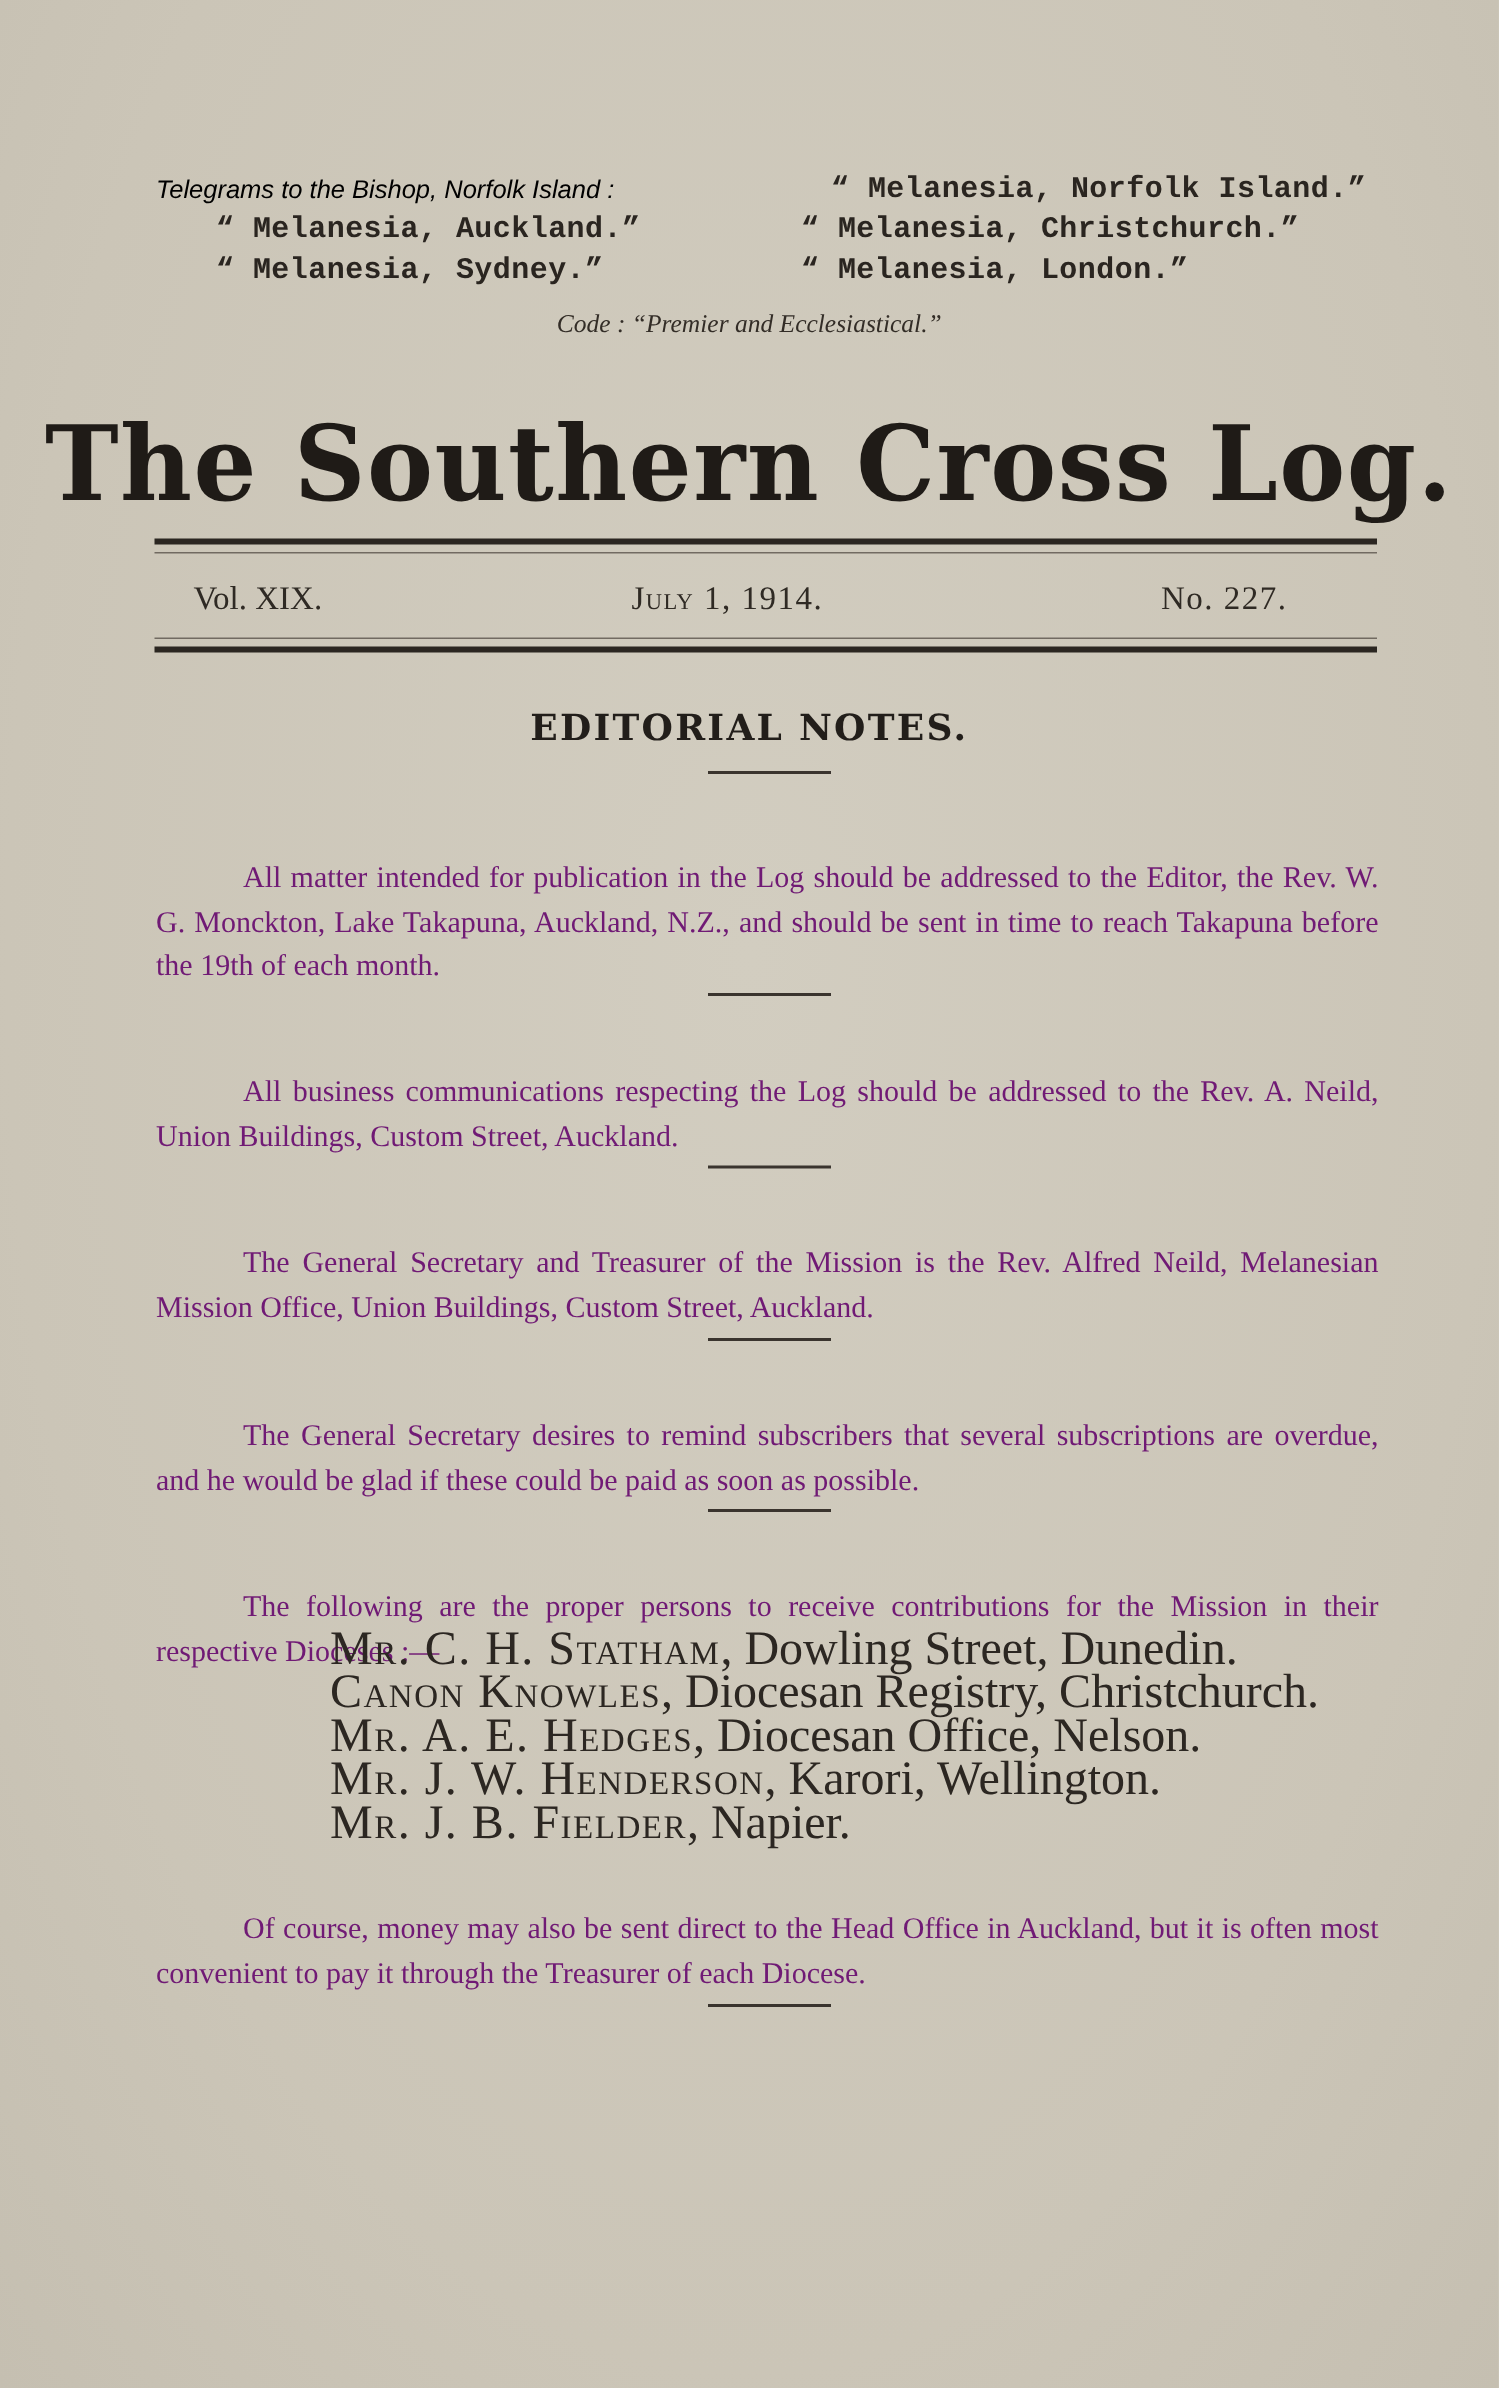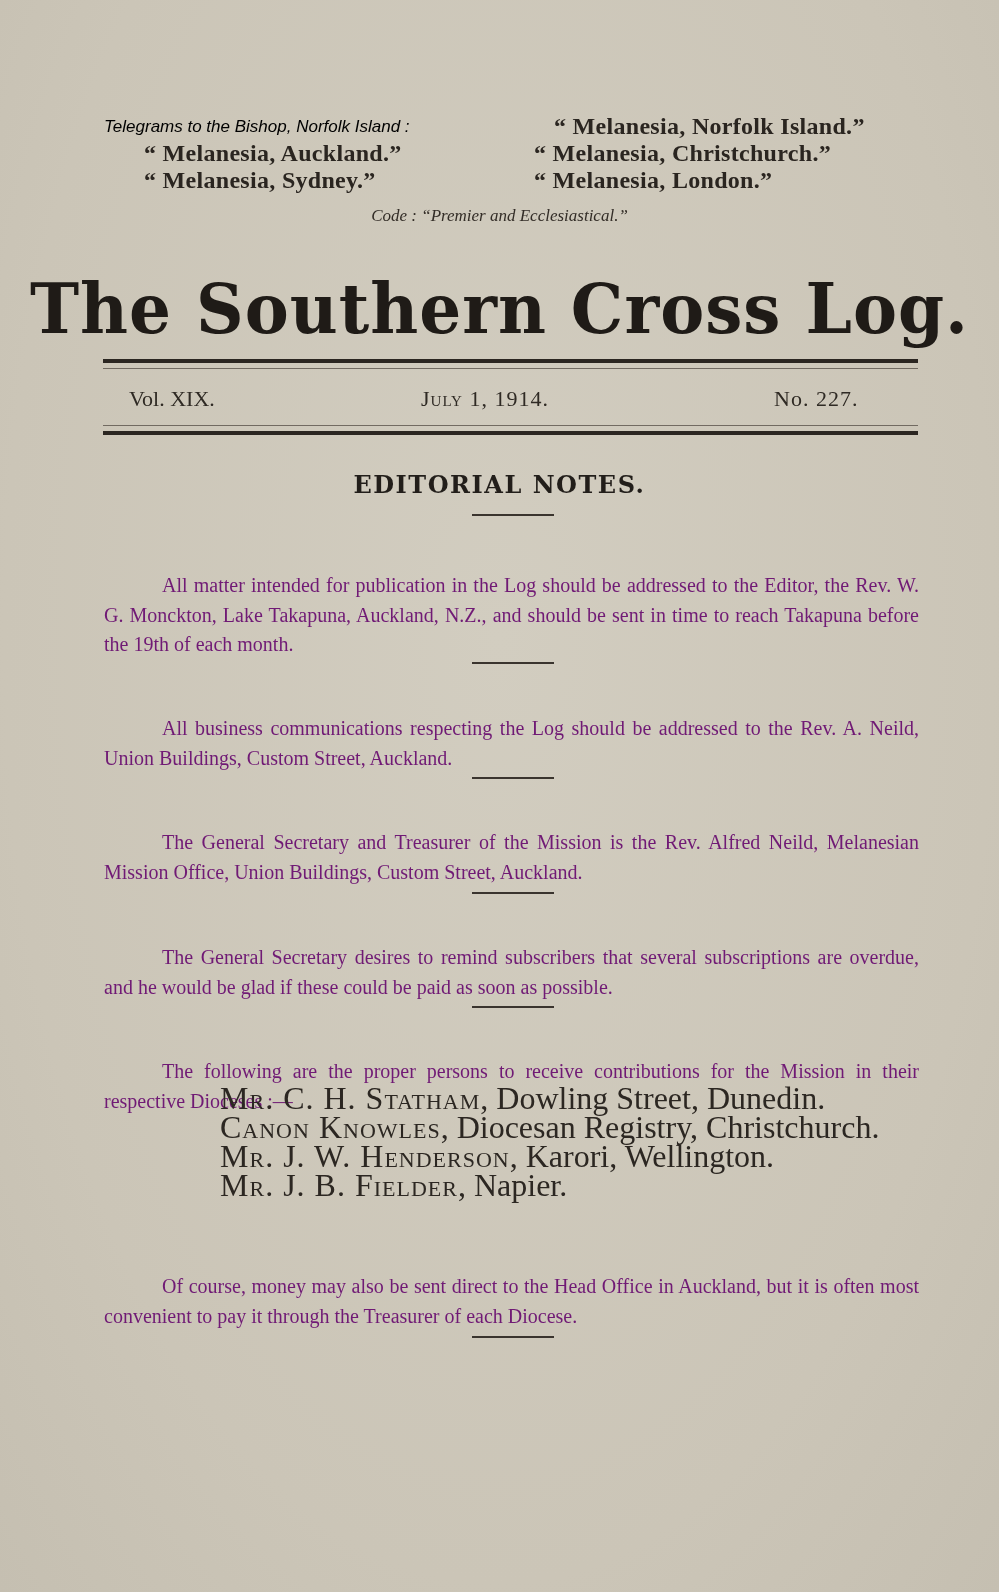--- a/index.html
+++ b/index.html
@@ -9,21 +9,21 @@
     background-image: radial-gradient(ellipse at 50% 40%, #d2cdc0 0%, #cbc5b7 70%, #c5bfb1 100%);
     color: #2a2520;
     position: relative;
     font-family: "Liberation Serif", "DejaVu Serif", serif;
   }
   .page { position: absolute; left: 0; top: 0; width: 999px; height: 1592px; }
 
   
   .tele { position: absolute; left: 104px; width: 820px; font-size: 21px; line-height: 27px; }
   .tele .it { font-style: italic; font-family: Liberation Sans, sans-serif; font-size: 17px; color: #000000; }
-  .tele .b { font-weight: bold; font-family: Liberation Serif, serif; font-size: 24px; letter-spacing: 0.3px; }
+  .tele .b { font-weight: bold; font-family: Liberation Mono, monospace; font-size: 20px; letter-spacing: 0.3px; }
   .tele-row1 { top: 113px; }
   .tele-row2 { top: 140px; }
   .tele-row3 { top: 167px; }
   .tele-col { position: absolute; white-space: nowrap; }
   .code-line { position: absolute; top: 206px; left: 0; width: 999px; text-align: center; font-style: italic; font-size: 17px; color: #332d27; }
 
   
   .masthead {
     position: absolute; top: 270px; left: 0; width: 999px; text-align: center;
     font-family: "DejaVu Serif", serif; font-weight: bold; font-size: 66px;
@@ -112,20 +112,21 @@
   </div>
   <div class="sep" style="top:1006px"></div>
 
   <div class="para" style="top:1020px">
     <span class="indent"></span><span>The following are the proper persons to receive contributions for the Mission in their respective Dioceses :—</span>
   </div>
 
   <div class="list" style="top:1084px">
     <div><span class="sc">Mr. C. H. Statham</span><span>, Dowling Street, Dunedin.</span></div>
     <div><span class="sc">Canon Knowles</span><span>, Diocesan Registry, Christchurch.</span></div>
+    <div><span class="sc">Mr. A. E. Hedges</span><span>, Diocesan Office, Nelson.</span></div>
     <div><span class="sc">Mr. J. W. Henderson</span><span>, Karori, Wellington.</span></div>
     <div><span class="sc">Mr. J. B. Fielder</span><span>, Napier.</span></div>
   </div>
 
   <div class="para" style="top:1235px">
     <span class="indent"></span><span>Of course, money may also be sent direct to the Head Office in Auckland, but it is often most convenient to pay it through the Treasurer of each Diocese.</span>
   </div>
   <div class="sep" style="top:1336px"></div>
 
 

